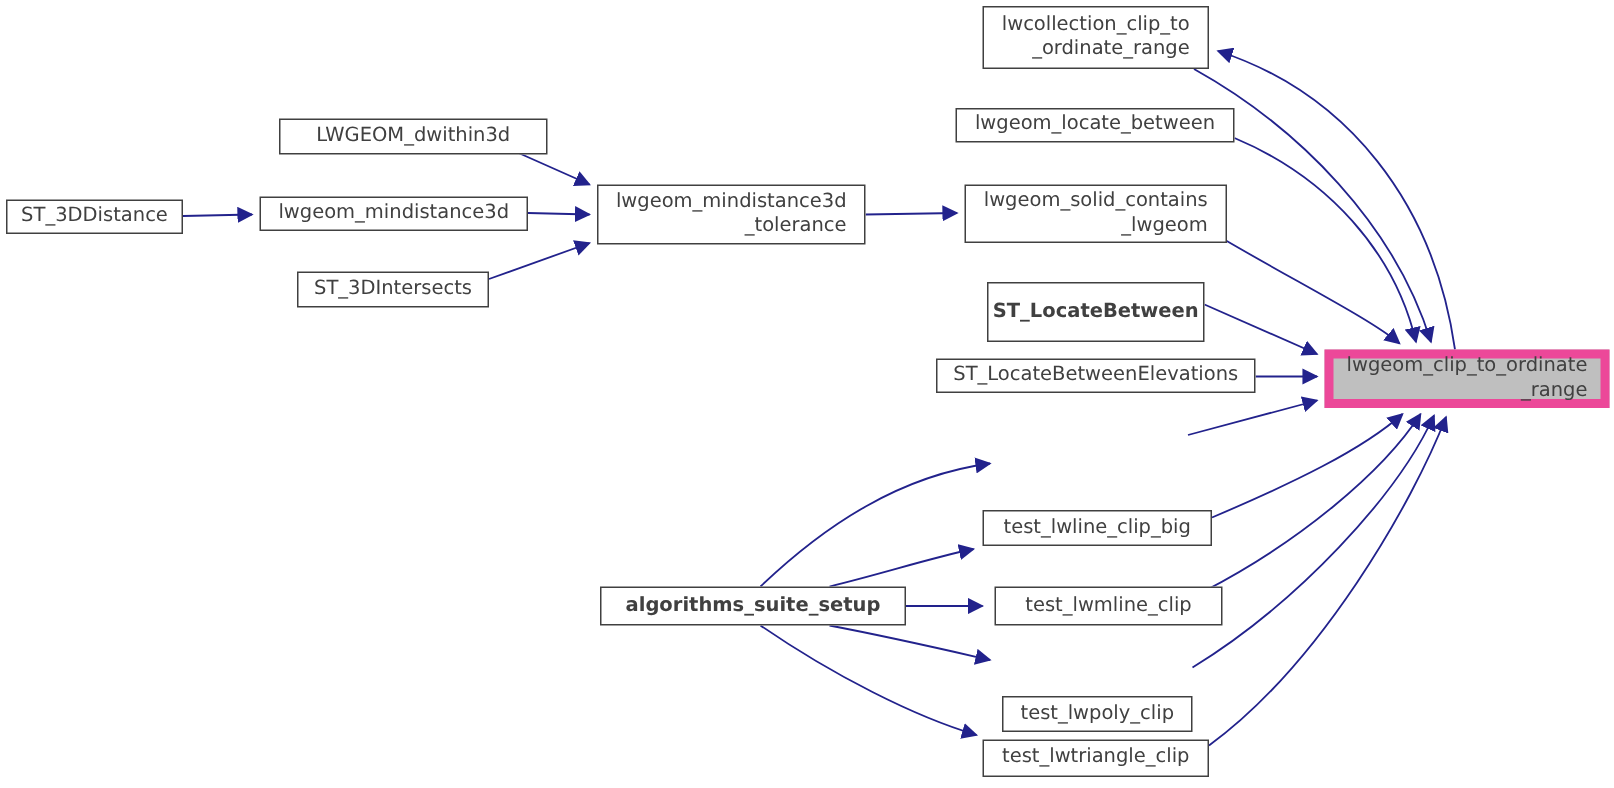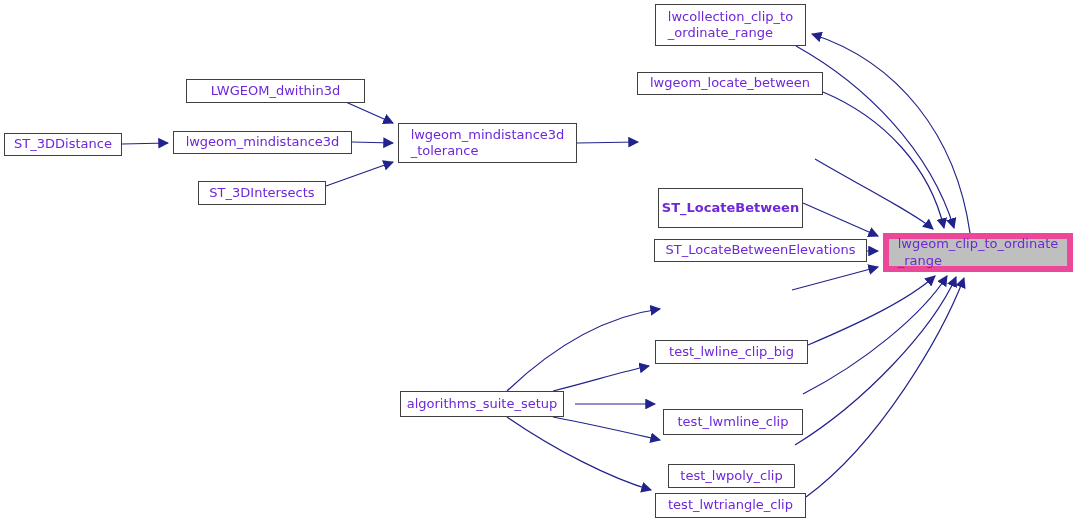--- a/index.html
+++ b/index.html
@@ -9,25 +9,25 @@
     background:#ffffff;
     overflow:hidden;
     font-family:"DejaVu Sans","Liberation Sans",sans-serif;
   }
   #edges-svg{position:absolute;left:0;top:0;width:1076px;height:525px;}
   .node{
     position:absolute;
     box-sizing:border-box;
     border:1px solid #404040;
     background:#ffffff;
-    color:#6d28d9;
+    color:#404040;
     display:flex;
     align-items:center;
     justify-content:center;
-    text-align:left;
+    text-align:right;
     font-size:13px;
     line-height:1.25;
     white-space:pre-line;
     cursor:pointer;
   }
   .node.hl{
     background:#bfbfbf;
     border:6px solid #ec4899;
     cursor:default;
   }
@@ -66,22 +66,24 @@
     </svg>
 <div class="node" style="left: 4px; top: 133px; width: 118px; height: 23px;">ST_3DDistance</div>
     <div class="node" style="left: 186px; top: 79px; width: 179px; height: 24px;">LWGEOM_dwithin3d</div>
     <div class="node" style="left: 173px; top: 131px; width: 179px; height: 23px;">lwgeom_mindistance3d</div>
     <div class="node" style="left: 198px; top: 181px; width: 128px; height: 24px;">ST_3DIntersects</div>
     <div class="node" style="left: 398px; top: 123px; width: 179px; height: 40px;">lwgeom_mindistance3d
 _tolerance</div>
     <div class="node" style="left: 655px; top: 4px; width: 151px; height: 42px;">lwcollection_clip_to
 _ordinate_range</div>
     <div class="node" style="left: 637px; top: 72px; width: 186px; height: 23px;">lwgeom_locate_between</div>
+    <div class="node" style="left: 643px; top: 123px; width: 175px; height: 39px;">lwgeom_solid_contains
+_lwgeom</div>
     <div class="node" style="left: 658px; top: 188px; width: 145px; height: 40px; font-weight: bold;">ST_LocateBetween</div>
-    <div class="node" style="left: 624px; top: 239px; width: 213px; height: 23px; margin-left: 30px;">ST_LocateBetweenElevations</div>
+    <div class="node" style="left: 624px; top: 239px; width: 213px; height: 23px;">ST_LocateBetweenElevations</div>
     <div class="node" style="left: 655px; top: 340px; width: 153px; height: 24px;">test_lwline_clip_big</div>
-    <div class="node" style="left: 663px; top: 391px; width: 140px; height: 26px; margin-top: 18px;">test_lwmline_clip</div>
+    <div class="node" style="left: 663px; top: 391px; width: 152px; height: 26px;">test_lwmline_clip</div>
     <div class="node" style="left: 668px; top: 464px; width: 127px; height: 24px;">test_lwpoly_clip</div>
     <div class="node" style="left: 655px; top: 493px; width: 151px; height: 25px;">test_lwtriangle_clip</div>
-    <div class="node" style="left: 400px; top: 391px; width: 164px; height: 26px;">algorithms_suite_setup</div>
+    <div class="node" style="left: 400px; top: 391px; width: 204px; height: 26px; font-weight: bold;">algorithms_suite_setup</div>
     <div class="node hl" style="left: 883px; top: 233px; width: 190px; height: 39px;">lwgeom_clip_to_ordinate
 _range</div>
   </div>
 
 </body></html>

